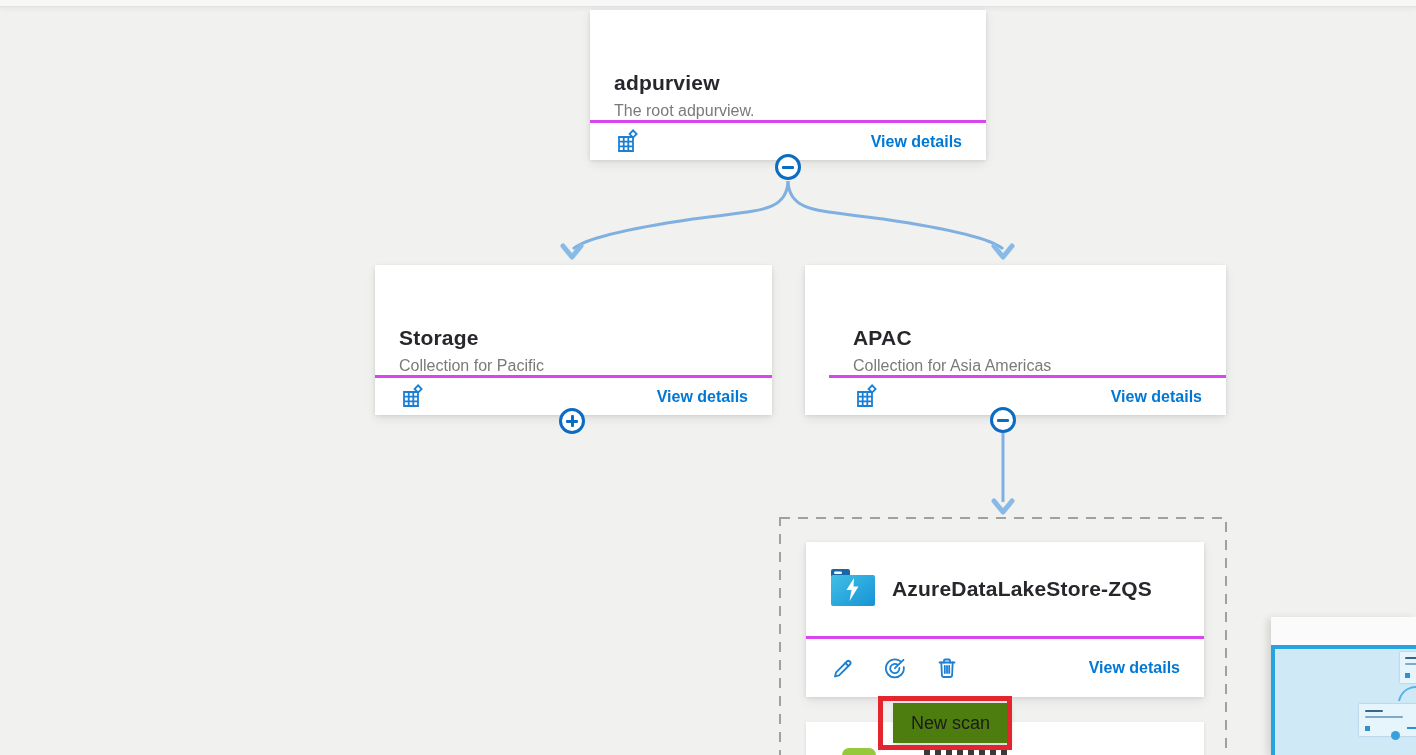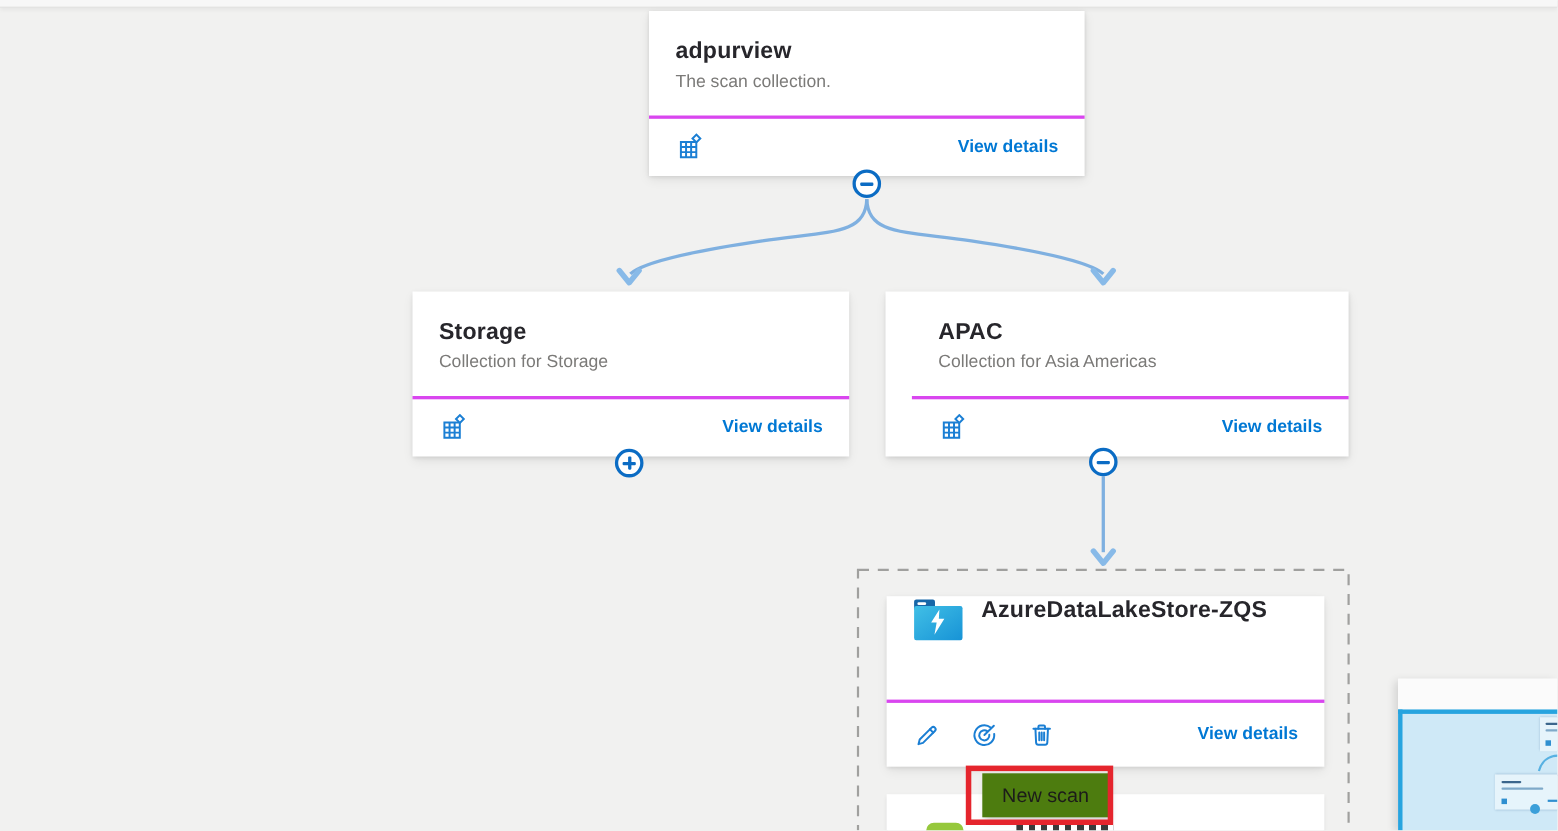--- a/index.html
+++ b/index.html
@@ -3,30 +3,30 @@
 <meta charset="utf-8">
 <style>
   html,body{margin:0;padding:0;}
   body{font-family:"Liberation Sans",sans-serif;background:#f1f1f0;}
   .stage{position:relative;width:1416px;height:755px;overflow:hidden;background:#f1f1f0;}
   .top-edge{position:absolute;top:0;left:0;width:100%;height:6px;background:#f7f7f7;
     box-shadow:0 1px 0 #e2e2e1,0 3px 4px rgba(0,0,0,.05);}
   
   .card{position:absolute;background:#fff;display:flex;flex-direction:column;
     box-shadow:0 1.2px 3.6px rgba(0,0,0,.10),0 4px 10px rgba(0,0,0,.08);z-index:3;}
-  .card-body{flex:1;padding:24px 24px 0 24px;}
+  .card-body{flex:1;padding:24px 24px 0 24px;margin-top:36px;}
   .card-title{font-size:21px;font-weight:700;color:#27262b;letter-spacing:.2px;line-height:1.25;}
   .card-sub{font-size:16px;color:#7b7a78;margin-top:6px;}
   .card-foot{height:52px;border-top:3px solid #d946ef;display:flex;align-items:center;
     justify-content:space-between;padding:0 24px;}
   .view-details{font-size:16px;font-weight:700;color:#0078d4;cursor:pointer;}
   .foot-icons{display:flex;align-items:center;gap:26px;}
   .icon-btn{width:26px;height:26px;display:inline-flex;align-items:center;justify-content:center;cursor:pointer;}
   
-  .asset-body{flex:1;display:flex;align-items:flex-start;gap:16px;padding:0 24px;}
+  .asset-body{flex:1;display:flex;align-items:center;gap:16px;padding:0 24px;}
   .asset-foot{height:58px;}
   
   .expander{position:absolute;width:26px;height:26px;border-radius:50%;background:#fff;
     border:3px solid #0b6cc4;box-sizing:border-box;z-index:4;display:flex;align-items:center;
     justify-content:center;cursor:pointer;}
   .expander .h{width:12px;height:3px;background:#0b6cc4;border-radius:1px;}
   .expander .v{position:absolute;width:3px;height:12px;background:#0b6cc4;border-radius:1px;}
   
   .wires{position:absolute;left:0;top:0;z-index:1;pointer-events:none;}
   
@@ -69,40 +69,40 @@
 
     <line x1="1003" y1="433" x2="1003" y2="502" stroke="#7fb0e0" stroke-width="3"></line>
     <polyline points="994,501 1003,512 1012,501" fill="none" stroke="#88bae8" stroke-width="5" stroke-linecap="round" stroke-linejoin="round"></polyline>
 
     <rect x="780" y="518" width="446" height="260" fill="none" stroke="#a0a09e" stroke-width="2" stroke-dasharray="10 8"></rect>
   </svg>
 
   <div class="card" style="left:590px;top:10px;width:396px;height:150px;">
     <div class="card-body">
       <div class="card-title">adpurview</div>
-      <div class="card-sub">The scan collection.</div>
+      <div class="card-sub">The root adpurview.</div>
     </div>
     <div class="card-foot">
       <span class="icon-btn">
         <svg width="26" height="26" viewBox="0 0 26 26" fill="none" stroke="#1b7fd4" stroke-width="1.8">
           <path d="M5 8h14v14H5z M5 12.7h14 M5 17.3h14 M9.7 8v14 M14.3 8v14"></path>
           <rect x="16.6" y="2.4" width="5" height="5" transform="rotate(45 19.1 4.9)" fill="#fff"></rect>
         </svg>
       </span>
       <span class="view-details">View details</span>
     </div>
   </div>
   <div class="expander" style="left:775px;top:154px;">
       <span class="h"></span>
     </div>
 
   <div class="card" style="left:375px;top:265px;width:397px;height:150px;">
     <div class="card-body">
       <div class="card-title">Storage</div>
-      <div class="card-sub">Collection for Storage</div>
+      <div class="card-sub">Collection for Pacific</div>
     </div>
     <div class="card-foot">
       <span class="icon-btn">
         <svg width="26" height="26" viewBox="0 0 26 26" fill="none" stroke="#1b7fd4" stroke-width="1.8">
           <path d="M5 8h14v14H5z M5 12.7h14 M5 17.3h14 M9.7 8v14 M14.3 8v14"></path>
           <rect x="16.6" y="2.4" width="5" height="5" transform="rotate(45 19.1 4.9)" fill="#fff"></rect>
         </svg>
       </span>
       <span class="view-details">View details</span>
     </div>

